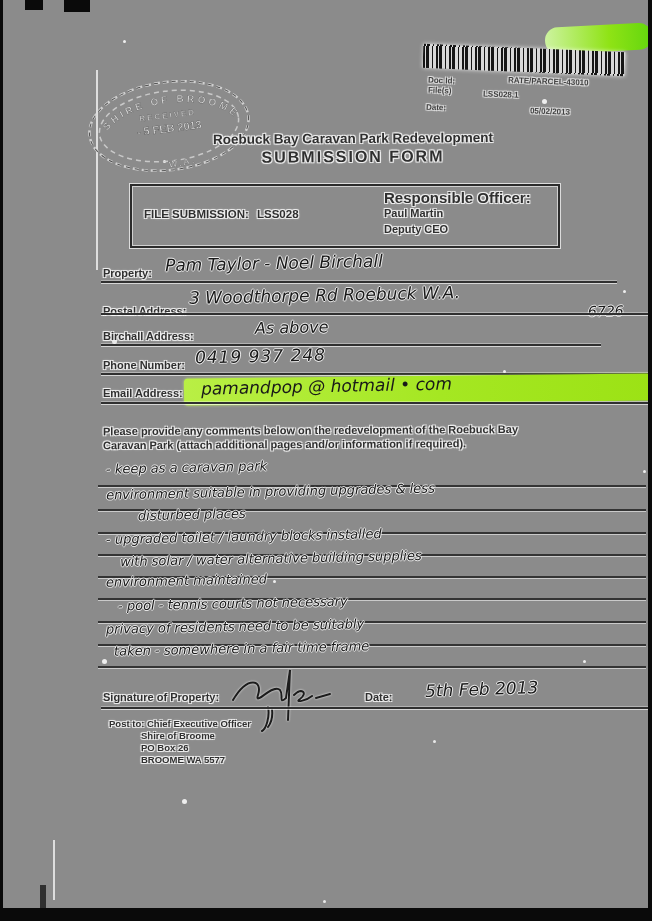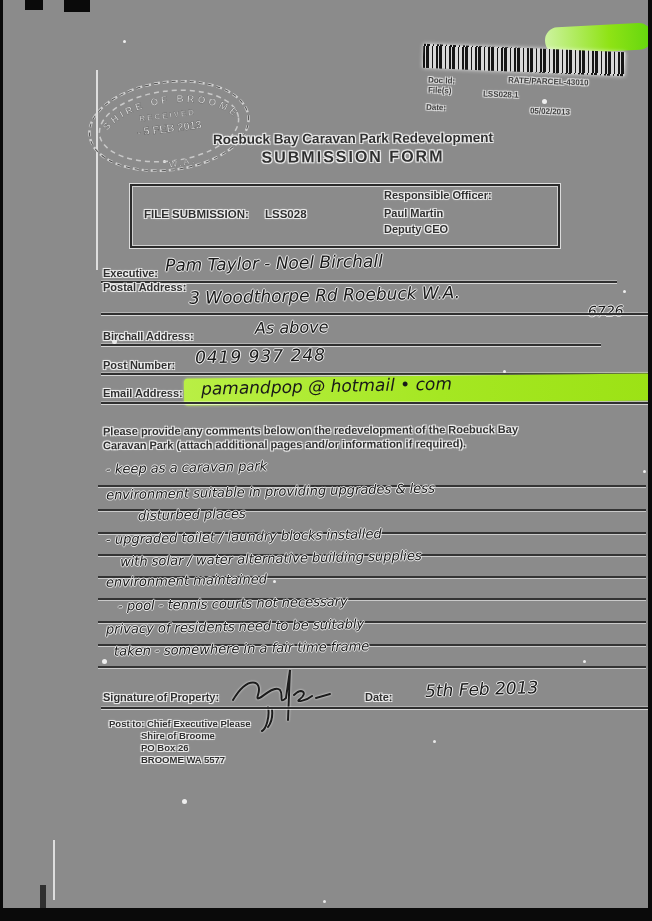--- a/index.html
+++ b/index.html
@@ -80,41 +80,41 @@
         <textPath href="#arcBot" startOffset="42%">W.A.</textPath>
       </text>
     </svg>
 
     <div class="print" style="left:130px;top:131px;width:440px;text-align:center;font-size:13.5px;transform:rotate(-.4deg)">Roebuck Bay Caravan Park Redevelopment</div>
     <div class="print" style="left:130px;top:148px;width:440px;text-align:center;font-size:16px;letter-spacing:2px;transform:rotate(-.4deg)">SUBMISSION FORM</div>
 
     <div class="refbox">
       <div class="print" style="left:12px;top:22px;font-size:11.5px">
         <span>FILE SUBMISSION:</span>
-        <span style="margin-left:13px">LSS028</span>
+        <span style="margin-left:5px">LSS028</span>
       </div>
-      <div class="print" style="left:252px;top:3px;font-size:11px">Responsible Officer:</div>
+      <div class="print" style="left:252px;top:3px;font-size:15px">Responsible Officer:</div>
       <div class="print" style="left:252px;top:21px;font-size:11px">Paul Martin</div>
       <div class="print" style="left:252px;top:37px;font-size:11px">Deputy CEO</div>
     </div>
 
-    <div class="print" style="left:100px;top:267px;font-size:11px">Executive:</div>
+    <div class="print" style="left:100px;top:267px;font-size:11px">Property:</div>
     <div class="hand" style="left:162px;top:253px;font-size:17px">Pam Taylor - Noel Birchall</div>
     <div class="rule" style="left:98px;top:281px;width:516px"></div>
 
-    <div class="print" style="left:100px;top:281px;font-size:11px">Postal Address:</div>
+    <div class="print" style="left:100px;top:305px;font-size:11px">Postal Address:</div>
     <div class="hand" style="left:186px;top:285px;font-size:17px">3 Woodthorpe Rd Roebuck W.A.</div>
     <div class="hand" style="left:585px;top:303px;font-size:14px">6726</div>
     <div class="rule" style="left:98px;top:313px;width:548px"></div>
 
     <div class="print" style="left:100px;top:330px;font-size:11px">Birchall Address:</div>
     <div class="hand" style="left:252px;top:318px;font-size:16px">As above</div>
     <div class="rule" style="left:98px;top:344px;width:500px"></div>
 
-    <div class="print" style="left:100px;top:359px;font-size:11px">Post Number:</div>
+    <div class="print" style="left:100px;top:359px;font-size:11px">Phone Number:</div>
     <div class="hand" style="left:192px;top:346px;font-size:17px;letter-spacing:1px">0419 937 248</div>
     <div class="rule" style="left:98px;top:373px;width:548px"></div>
 
     <div class="hl-band"></div>
     <div class="print" style="left:100px;top:387px;font-size:11px">Email Address:</div>
     <div class="hand" style="left:198px;top:376px;font-size:17px;text-shadow:none">pamandpop @ hotmail • com</div>
     <div class="rule" style="left:98px;top:402px;width:548px"></div>
 
     <div class="print" style="left:100px;top:423px;width:452px;font-size:11px;line-height:1.3;transform:rotate(-.3deg)">Please provide any comments below on the redevelopment of the Roebuck Bay Caravan Park (attach additional pages and/or information if required).</div>
 
@@ -147,21 +147,21 @@
       </div>
 
     <div class="print" style="left:100px;top:691px;font-size:11px">Signature of Property:</div>
     <svg style="position:absolute;left:225px;top:665px" width="120" height="70" viewBox="0 0 120 70">
       <path d="M5,35 C20,10 35,15 30,30 C26,42 45,18 52,25 C56,30 50,40 58,33 L62,5 L60,55 M66,30 C74,22 80,28 72,34 C66,38 78,36 84,31 M88,33 l14,-4 M40,42 c2,10 -2,22 -6,24 m10,-22 c1,8 -1,14 -4,18" fill="none" stroke="#1c1c1c" stroke-width="2" stroke-linecap="round" style="filter:drop-shadow(0 0 1px #eee)"></path>
     </svg>
     <div class="print" style="left:362px;top:691px;font-size:11px">Date:</div>
     <div class="hand" style="left:422px;top:679px;font-size:17px;transform:rotate(-2deg)">5th Feb 2013</div>
     <div class="rule" style="left:98px;top:707px;width:550px"></div>
 
-    <div class="print" style="left:106px;top:718px;font-size:9.5px">Post to: Chief Executive Please</div>
+    <div class="print" style="left:106px;top:718px;font-size:9.5px">Post to: Chief Executive Officer</div>
     <div class="print" style="left:138px;top:730px;font-size:9.5px">Shire of Broome</div>
     <div class="print" style="left:138px;top:742px;font-size:9.5px">PO Box 26</div>
     <div class="print" style="left:138px;top:754px;font-size:9.5px">BROOME WA 5577</div>
   </div>
 
   <div class="edge" style="left:648px;top:0;width:4px;height:921px"></div>
   <div class="edge" style="left:0;top:908px;width:652px;height:13px"></div>
   <div class="edge" style="left:0;top:0;width:3px;height:921px"></div>
   <div class="edge" style="left:25px;top:0;width:18px;height:10px"></div>
   <div class="edge" style="left:64px;top:0;width:26px;height:12px"></div>

